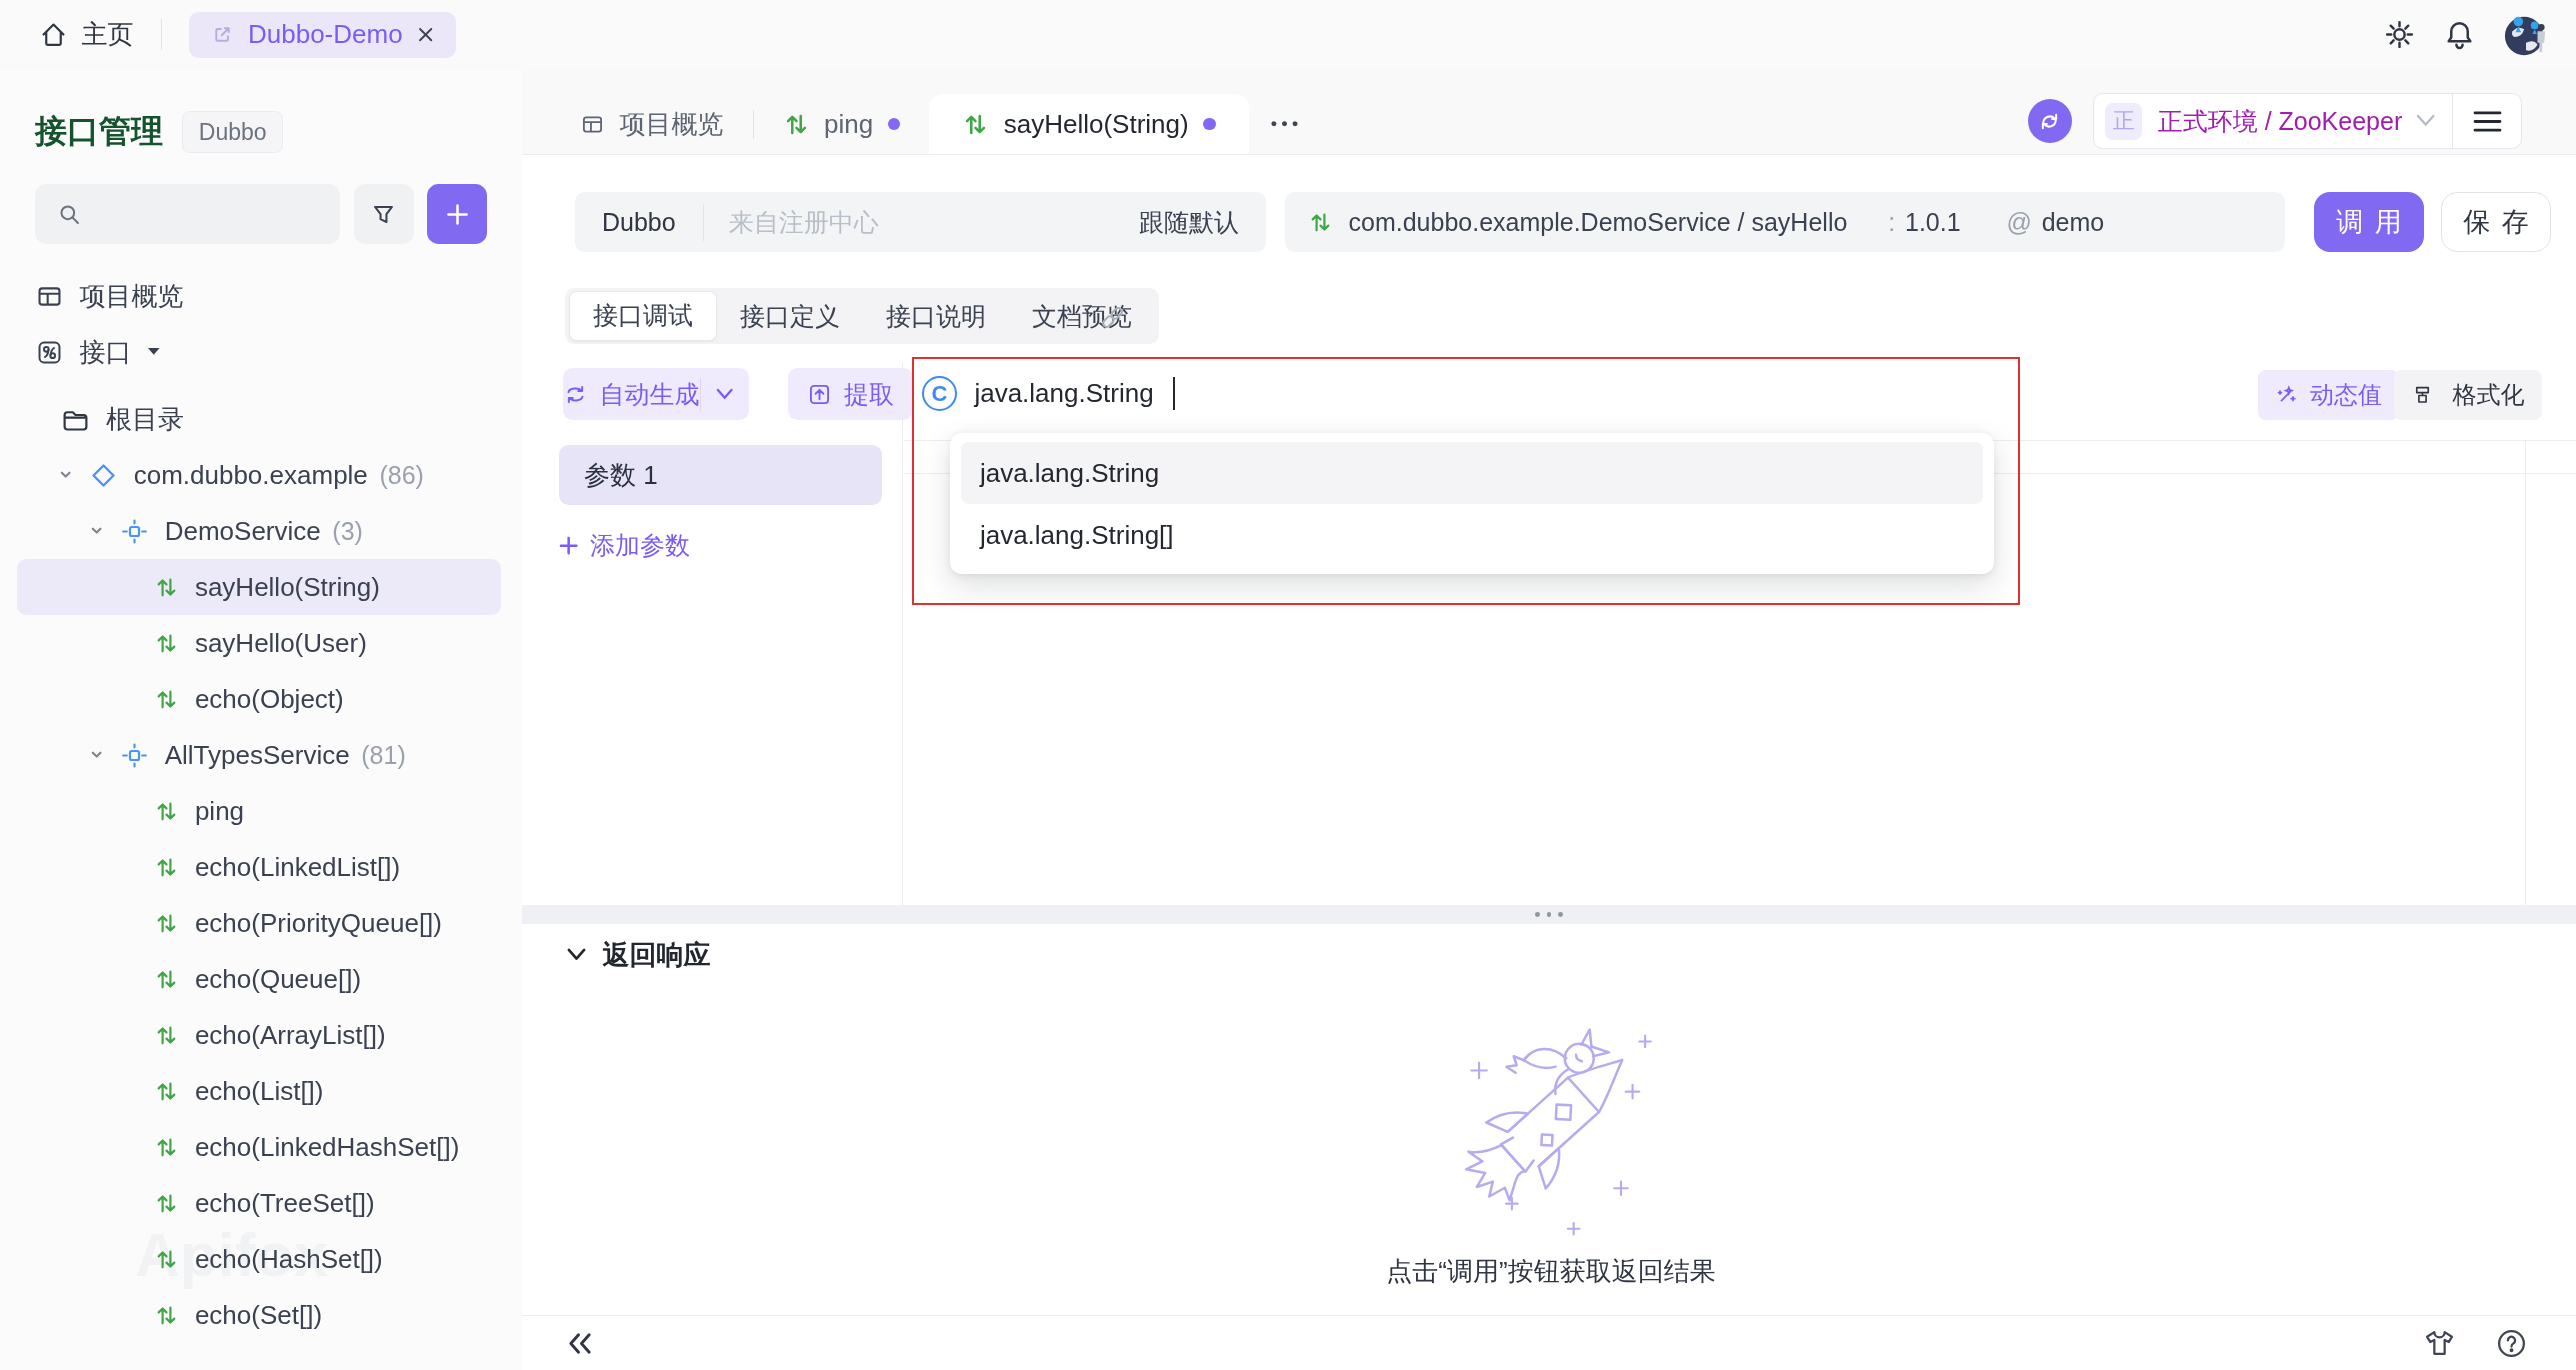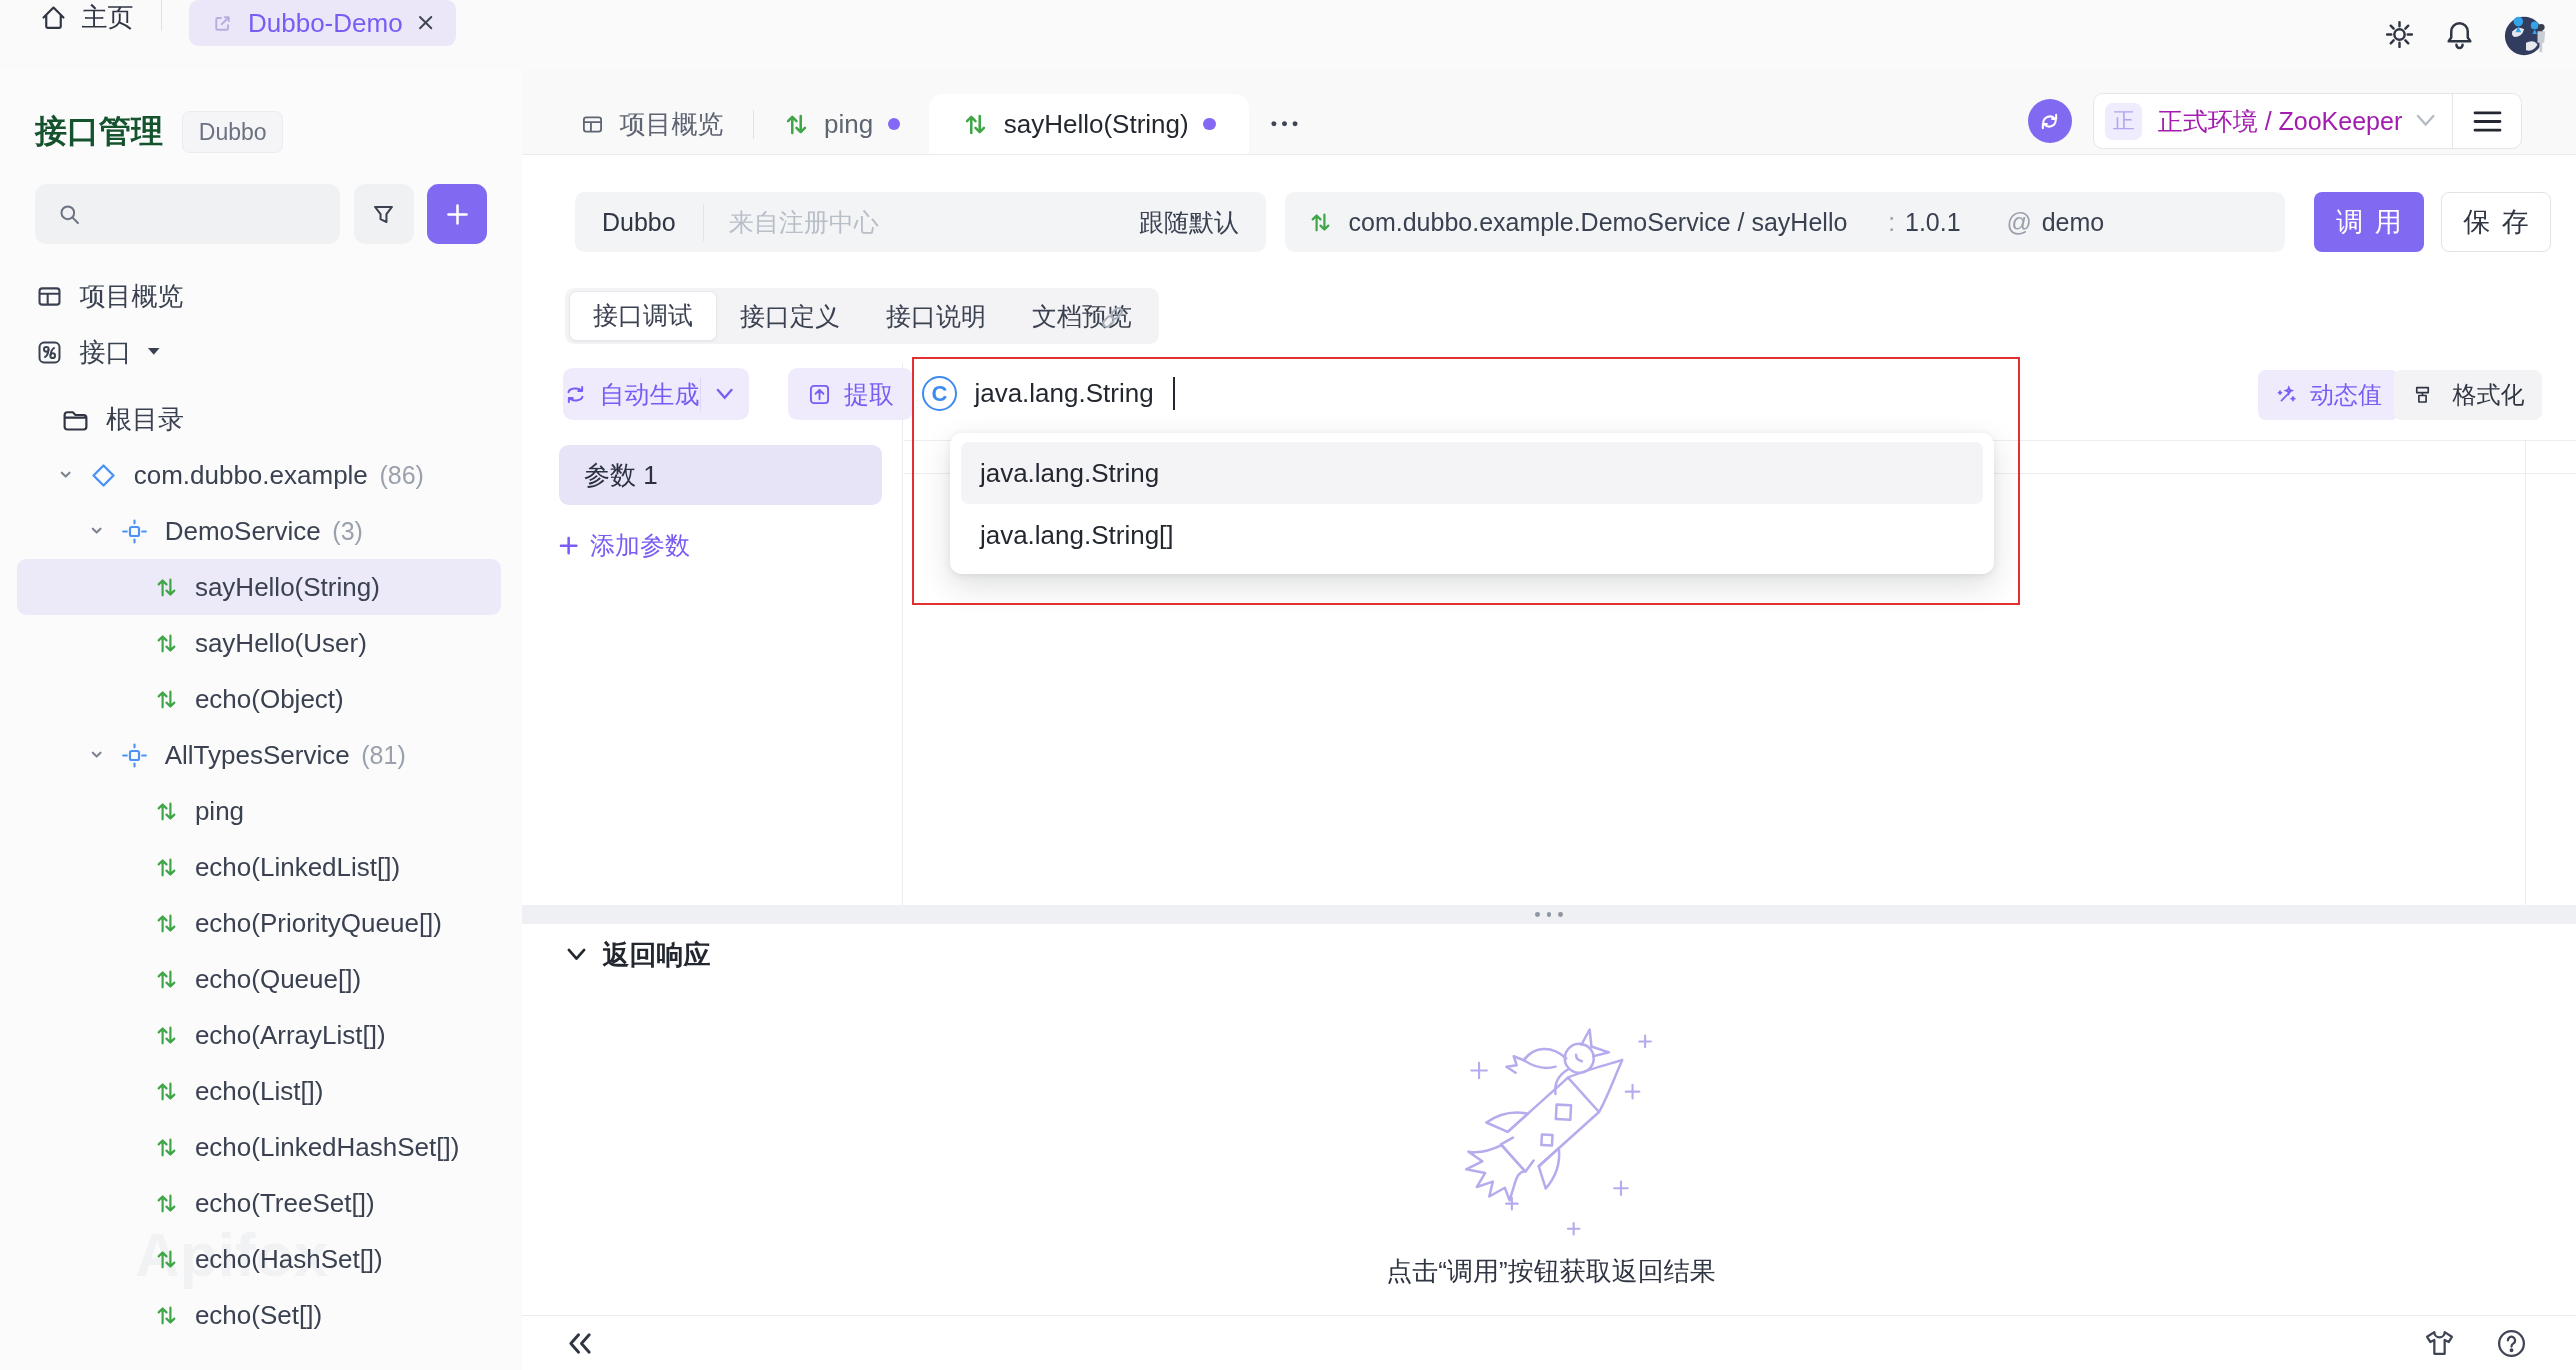--- a/index.html
+++ b/index.html
@@ -2,21 +2,21 @@
 <html><head>
 <meta charset="utf-8">
 <style>
   html,body{margin:0;padding:0;background:#fff;}
   .screen{position:relative;width:2576px;height:1370px;overflow:hidden;
     font-family:"Liberation Sans","DejaVu Sans",sans-serif;color:#2f3542;background:#fff;}
   svg{display:block;}
 
   
   .topbar{position:absolute;left:0;top:0;width:2576px;height:69px;background:#fafafb;
-    border-bottom:1px solid #ececf0;display:flex;align-items:flex-start;}
+    border-bottom:1px solid #ececf0;display:flex;align-items:center;}
   .home-group{display:flex;align-items:center;gap:13.5px;margin-left:39px;color:#2f3542;font-size:26px;}
   .tb-divider{width:1px;height:31px;background:#e2e3e8;margin:0 27px;}
   .project-pill{display:flex;align-items:center;gap:13.5px;height:46px;padding:0 21px;
     background:#ebe7f9;border-radius:9.7px;}
   .project-pill .plabel{color:#7a5cf5;font-size:26px;}
   .tb-right{position:absolute;right:27px;top:0;height:69px;display:flex;align-items:center;gap:27px;}
 
   
   .sidebar{position:absolute;left:0;top:69px;width:522px;height:1302px;background:#fbfbfc;
     border-right:1px solid #ececf0;overflow:hidden;}
@@ -67,21 +67,21 @@
   .protocol-box .pname{padding:0 27px;color:#2f3542;}
   .protocol-box .psep{width:1px;height:37px;background:#e2e3e8;}
   .protocol-box .ph{color:#b9bfc9;margin-left:25px;flex:1;}
   .protocol-box .follow{color:#3a4150;margin-right:27px;}
   .service-box{position:absolute;left:763px;top:123px;width:1000px;height:60px;background:#f3f4f6;
     border-radius:9.7px;display:flex;align-items:center;padding:0 23px;box-sizing:border-box;font-size:25px;color:#3a4150;}
   .service-box .sb-icn{margin-right:15.5px;display:flex;}
   .service-box .muted{color:#9aa1ad;}
   .service-box .ver{margin-left:41px;display:flex;gap:9.7px;}
   .service-box .grp{margin-left:46px;display:flex;gap:9.7px;}
-  .btn{position:absolute;top:123px;height:60px;border-radius:8px;display:flex;align-items:center;
+  .btn{position:absolute;top:123px;height:60px;border-radius:16px;display:flex;align-items:center;
     justify-content:center;font-size:27px;box-sizing:border-box;}
   .btn .sp{letter-spacing:11.6px;margin-right:-11.6px;}
   .btn-invoke{left:1792px;width:110px;background:#8269f2;color:#fff;}
   .btn-save{left:1919px;width:110px;background:#fff;border:1px solid #e2e3e8;color:#2f3542;}
 
   .doc-tabs{position:absolute;left:43px;top:219px;height:56px;background:#f3f3f5;border-radius:9.7px;
     display:inline-flex;align-items:center;padding:0 3.9px;}
   .doc-tab{height:48px;line-height:48px;padding:0 23px;font-size:25px;color:#3a4150;border-radius:7.7px;}
   .doc-tab.active{background:#fff;border:1px solid #e8e8ec;box-shadow:0 1px 1.9px rgba(0,0,0,.05);line-height:46px;}
   .link-icn{position:absolute;left:576px;top:234px;color:#a9b0ba;}

